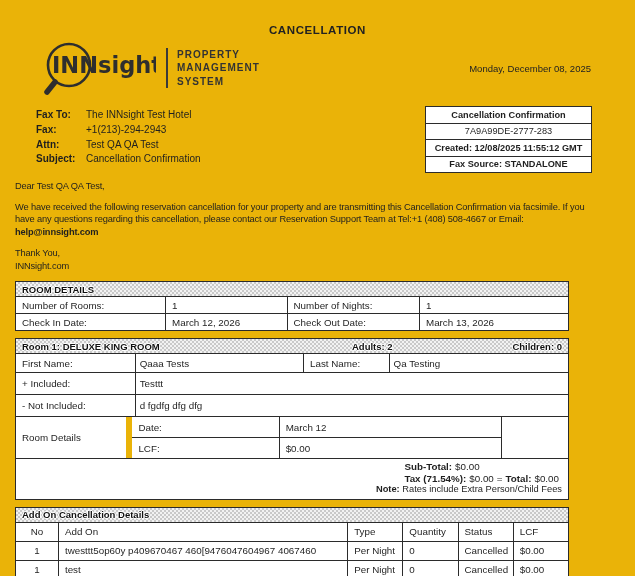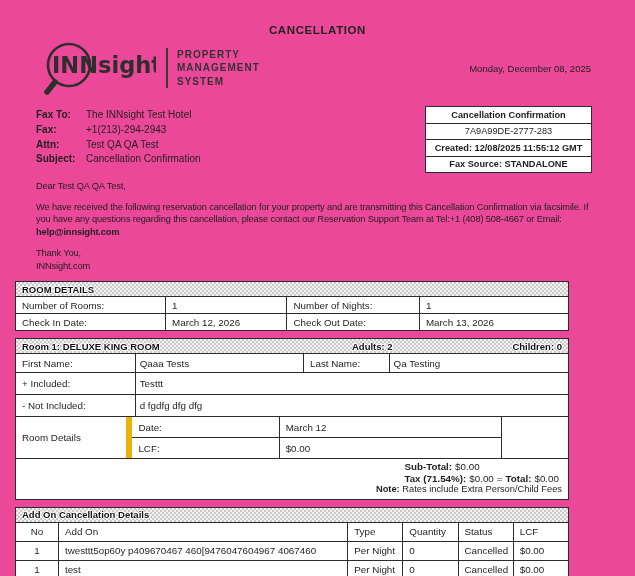--- a/index.html
+++ b/index.html
@@ -1,37 +1,37 @@
 <!DOCTYPE html>
 <html><head>
 <meta charset="utf-8">
 <style>
   html,body{margin:0;padding:0;background:#fff;}
   .page{
-    position:relative;width:635px;height:576px;background:#ec4899;overflow:hidden;
+    position:relative;width:635px;height:576px;background:#eab308;overflow:hidden;
     font-family:"Liberation Sans","DejaVu Sans",sans-serif;color:#1f1f1f;
   }
   
   .doc-title{padding-top:24px;text-align:center;font-size:11.5px;font-weight:600;letter-spacing:.6px;color:#222;}
   
   .header-row{display:flex;justify-content:space-between;align-items:center;margin:4px 44px 0 42px;height:56px;}
   .logo-wrap{display:flex;align-items:center;gap:10px;}
   .logo-tagline{border-left:2px solid #3a3a3a;padding-left:9px;font-size:10px;font-weight:bold;letter-spacing:1px;line-height:13.5px;color:#333;}
   .doc-date{font-size:9.5px;color:#222;}
   
   .fax-block{margin:12px 0 0 36px;font-size:10px;line-height:14.8px;}
   .fax-row{display:flex;}
   .fax-label{font-weight:bold;width:50px;flex:none;}
   
   .conf-box{position:absolute;left:425px;top:106px;width:165px;border:1.4px solid #2b2b2b;font-size:9.2px;text-align:center;background:#fff;}
   .conf-box > div{padding:2.5px 2px;border-bottom:1.2px solid #2b2b2b;line-height:10.5px;}
   .conf-box > div:last-child{border-bottom:none;}
   .cb-bold{font-weight:bold;}
   
-  .letter{margin:13px 36px 0 36px;font-size:9.3px;letter-spacing:-.15px;line-height:12.5px;}
+  .letter{margin:13px 36px 0 15px;font-size:9.3px;letter-spacing:-.15px;line-height:12.5px;}
   .letter .salutation{margin-bottom:8px;}
   .letter .email{font-weight:bold;}
   .letter .closing{margin-top:9px;}
   
   .sections{margin:9px 36px 0 15px;width:554px;font-size:9.8px;}
   .sect{border:1.5px solid #2b2b2b;background:#fff;}
   .sect + .sect, .gap-top{margin-top:7px;}
   .sect > * + *{border-top:1px solid #2b2b2b;}
   .hatch{
     background-color:#f2f2f2;
@@ -39,21 +39,21 @@
     background-size:4px 4px;
   }
   .bar{display:flex;align-items:center;height:14px;padding:0 6px;font-weight:bold;font-size:9.5px;color:#111;
        text-shadow:1px 0 0 #fff,-1px 0 0 #fff,0 1px 0 #fff,0 -1px 0 #fff;}
   .bar .bar-title{flex:1;}
   .bar .bar-adults{width:140px;}
   .bar .bar-children{min-width:70px;text-align:right;}
   .g{display:flex;align-items:stretch;}
   .g > *{display:flex;align-items:center;padding:0 6px;box-sizing:border-box;}
   .g > * + *{border-left:1px solid #2b2b2b;}
-  .h16{height:16px;} .h18{height:18px;} .h21{height:21px;}
+  .h16{height:16px;justify-content:flex-end;} .h18{height:18px;} .h21{height:21px;}
   
   .rd-c1{width:27%;} .rd-c2{width:22%;} .rd-c3{width:24%;} .rd-c4{width:27%;}
   
   .r1-c1{width:21.5%;} .r1-c2{width:30.5%;} .r1-c3{width:15.5%;} .r1-c4{width:32.5%;}
   .r1-val{padding-left:4px;text-align:center;}
   
   .rd-band{display:flex;align-items:stretch;}
   .rd-band .rdl{width:20%;display:flex;align-items:center;padding:0 6px;box-sizing:border-box;}
   .rd-band .rdm{flex:1;border-left:6px solid #eab308;}
   .rd-band .rdm > .rd-sub + .rd-sub{border-top:1px solid #2b2b2b;}

